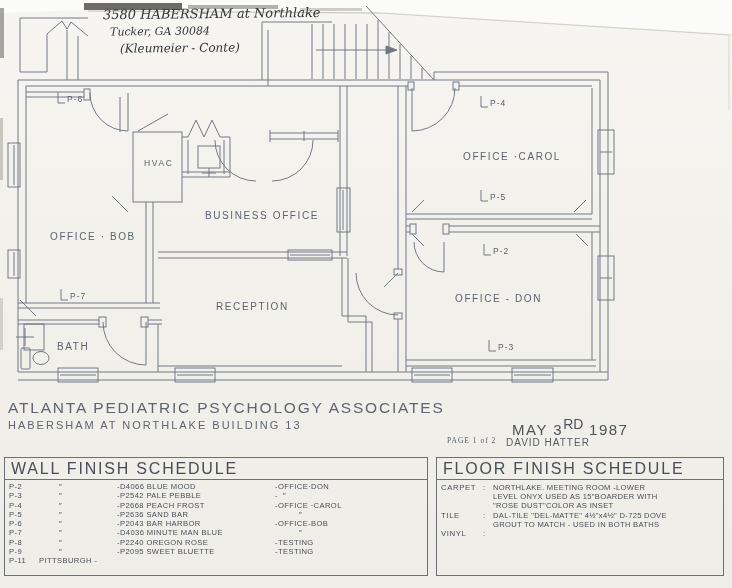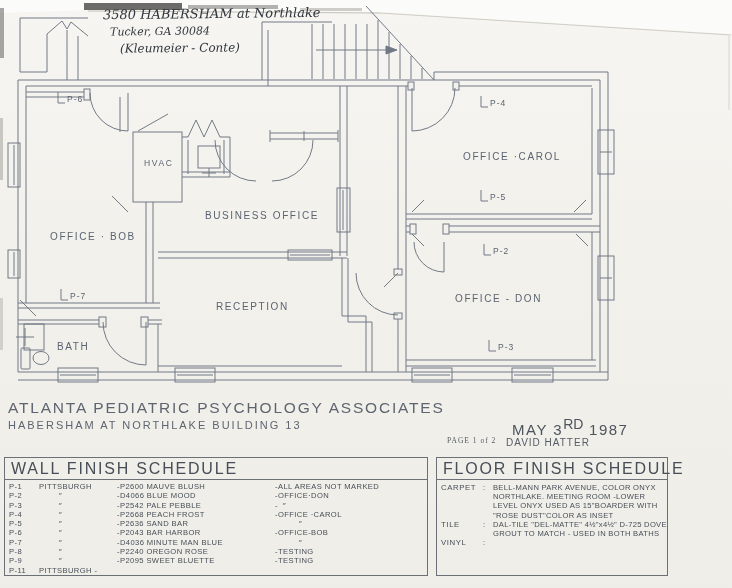--- a/index.html
+++ b/index.html
@@ -13,21 +13,21 @@
     font-style:italic;transform:rotate(-0.6deg);}
   .t1{position:absolute;left:8px;top:399px;font-size:15.5px;letter-spacing:1.8px;color:#5e6570;white-space:nowrap;}
   .t2{position:absolute;left:8px;top:419px;font-size:11px;letter-spacing:2px;color:#5e6570;white-space:nowrap;}
   .pg{position:absolute;left:447px;top:436px;font-size:7.5px;letter-spacing:1px;color:#555c66;font-family:Liberation Serif, serif;}
   .dt{position:absolute;left:512px;top:416px;font-size:15px;letter-spacing:1.5px;color:#4d545e;white-space:nowrap;}
   .dt sup{font-size:14px;vertical-align:super;letter-spacing:0;}
   .au{position:absolute;left:506px;top:437px;font-size:10px;letter-spacing:1px;color:#555c66;}
   .sched{position:absolute;top:457px;height:119px;border:1px solid #6a7076;color:#474e57;box-sizing:border-box;}
   .sched-h{font-size:16px;letter-spacing:1.8px;padding:2px 6px 1px;border-bottom:1px solid #6a7076;white-space:nowrap;}
   .wall-box{left:4px;width:424px;}
-  .floor-box{left:436px;width:232px;}
+  .floor-box{left:436px;width:288px;}
   .wrow{display:grid;grid-template-columns:30px 78px 158px 1fr;font-size:7.6px;
     letter-spacing:0.4px;line-height:9.3px;padding:0 4px;white-space:nowrap;}
   .wrows{padding-top:2px;}
   .wrow .d{text-indent:20px;}
   .wrow .d2{text-indent:24px;}
   .fl-body{padding:3px 4px 0;}
   .fl-entry{display:flex;}
   .fl-label{width:42px;flex:none;font-size:7.8px;letter-spacing:0.6px;line-height:9.2px;}
   .fl-colon{width:10px;flex:none;font-size:7.8px;line-height:9.2px;}
   .fl-lines{flex:1;}
@@ -187,26 +187,20 @@
 <span class="t1">ATLANTA PEDIATRIC PSYCHOLOGY ASSOCIATES</span>
 <span class="t2">HABERSHAM AT NORTHLAKE BUILDING 13</span>
 <span class="pg">PAGE 1 of 2</span>
 <span class="dt"><span>MAY 3</span><sup>RD</sup><span> 1987</span></span>
 <span class="au">DAVID HATTER</span>
 
 <div class="sched wall-box">
   <div class="sched-h">WALL FINISH SCHEDULE</div>
   <div class="wrows">
     <div class="wrow">
-          <span>P-1</span>
-          <span>PITTSBURGH</span>
-          <span>-P2600 MAUVE BLUSH</span>
-          <span>-ALL AREAS NOT MARKED</span>
-        </div>
-    <div class="wrow">
           <span>P-2</span>
           <span class="d">″</span>
           <span>-D4066 BLUE MOOD</span>
           <span>-OFFICE·DON</span>
         </div>
     <div class="wrow">
           <span>P-3</span>
           <span class="d">″</span>
           <span>-P2542 PALE PEBBLE</span>
           <span>-&nbsp;&nbsp;″</span>
@@ -256,21 +250,20 @@
   </div>
 </div>
 
 <div class="sched floor-box">
   <div class="sched-h">FLOOR FINISH SCHEDULE</div>
   <div class="fl-body">
     <div class="fl-entry">
       <span class="fl-label">CARPET</span>
       <span class="fl-colon">:</span>
       <span class="fl-lines">
-        <span>BELL-MANN PARK AVENUE, COLOR ONYX</span>
         <span>NORTHLAKE. MEETING ROOM -LOWER</span>
         <span>LEVEL ONYX USED AS 15"BOARDER WITH</span>
         <span>"ROSE DUST"COLOR AS INSET</span>
       </span>
     </div>
     <div class="fl-entry">
       <span class="fl-label">TILE</span>
       <span class="fl-colon">:</span>
       <span class="fl-lines">
         <span>DAL-TILE "DEL-MATTE" 4½"x4½" D-725 DOVE</span>

